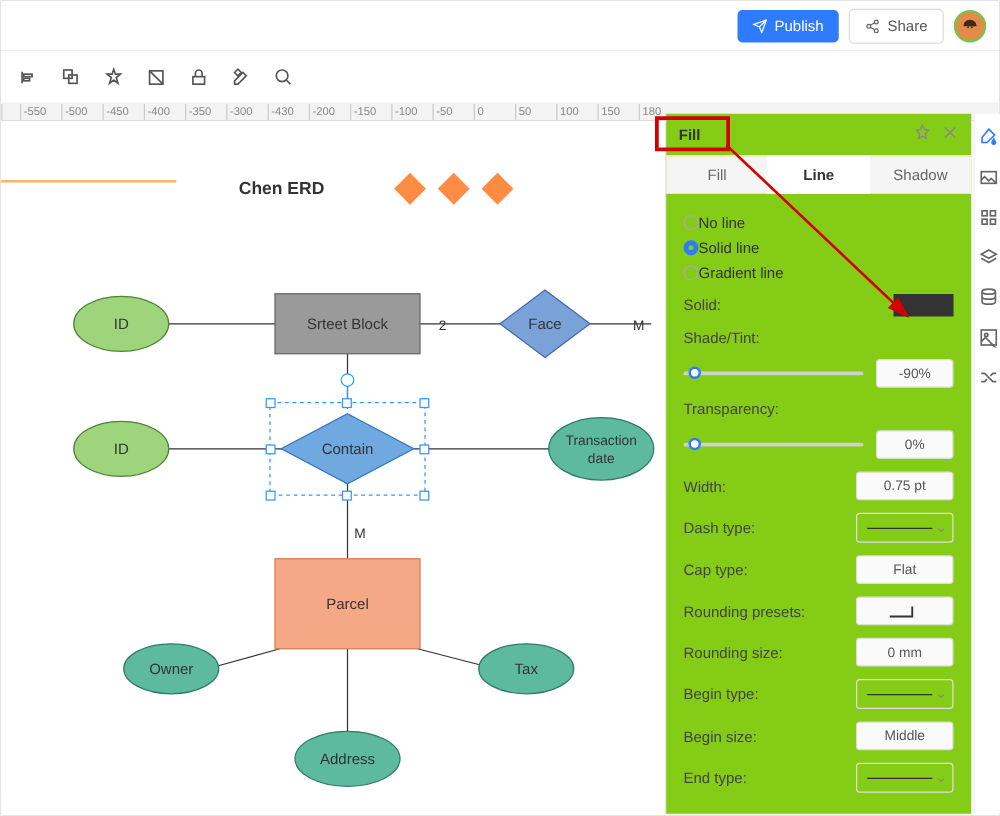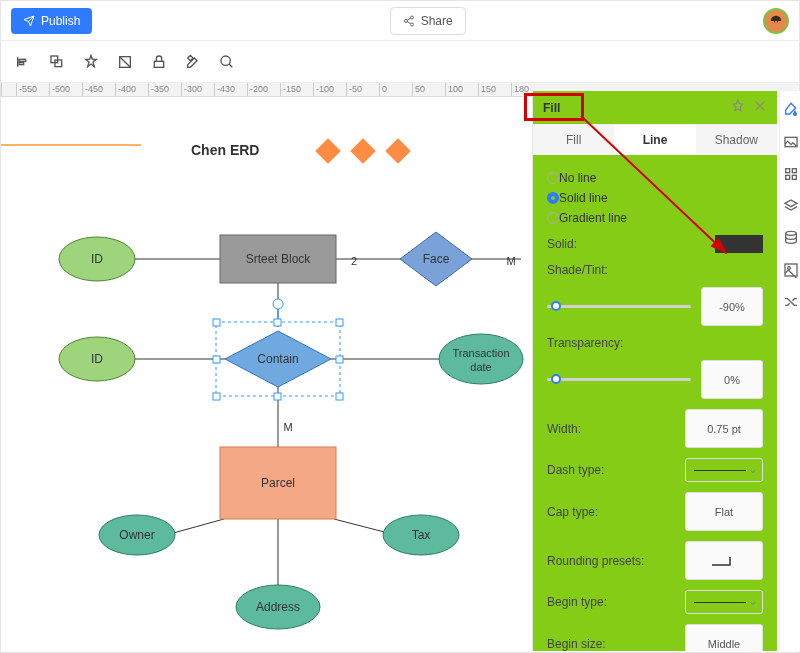--- a/index.html
+++ b/index.html
@@ -1,20 +1,20 @@
 <!DOCTYPE html>
 <html><head>
 <meta charset="utf-8">
 <style>
 html,body{margin:0;padding:0;font-family:Helvetica,Arial,sans-serif;font-size:12px;color:#333;background:#fafafa;overflow:hidden}
 *{box-sizing:border-box}
 .app{width:800px;height:653px;position:relative;background:#fff;border:1px solid #e5e5e5}
 
 
-.topbar{height:40px;display:flex;align-items:center;justify-content:space-between;padding:0 10px;gap:8px;background:#fff;border-bottom:1px solid #eee}
+.topbar{height:40px;display:flex;align-items:center;justify-content:flex-end;padding:0 10px;gap:8px;background:#fff;border-bottom:1px solid #eee}
 .btn{display:flex;align-items:center;gap:6px;border-radius:4px;padding:6px 12px;font-size:12px;cursor:pointer}
 .btn-primary{background:#2e7bff;color:#fff}
 .btn-secondary{background:#fff;border:1px solid #ddd;color:#555}
 .avatar{width:26px;height:26px;border-radius:50%;border:2px solid #7cc247;background:#e38b4a;display:flex;align-items:center;justify-content:center}
 
 
 .toolrow{height:42px;display:flex;align-items:center;gap:14px;padding:0 12px;border-bottom:1px solid #eee;background:#fff}
 .tool-icon{width:20px;height:20px;display:flex;align-items:center;justify-content:center;color:#555;cursor:pointer}
 
 
@@ -40,21 +40,21 @@
 .panel-body{flex:1;overflow-y:auto;padding:10px 14px}
 .radio-row{display:flex;align-items:center;gap:0;margin:6px 0}
 .radio-dot{width:12px;height:12px;border-radius:50%;border:1px solid #aaa;display:inline-block}
 .radio-dot.sel{border:4px solid #2e7bff}
 .prop-row{display:flex;align-items:center;justify-content:space-between;margin:10px 0}
 .prop-label{color:#444}
 .swatch{width:48px;height:18px;background:#333}
 .slider{flex:1;height:14px;margin-right:10px;position:relative}
 .slider::before{content:"";display:block;height:3px;background:#d0d0d0;border-radius:2px;position:relative;top:5px}
 .slider-thumb{position:absolute;left:4px;top:1px;width:10px;height:10px;border-radius:50%;border:2px solid #2e7bff;background:#fff}
-.valbox{width:62px;height:39px;border:1px solid #ddd;border-radius:3px;display:flex;align-items:center;justify-content:center;font-size:11px;color:#555;background:#fafafa}
+.valbox{width:62px;height:23px;border:1px solid #ddd;border-radius:3px;display:flex;align-items:center;justify-content:center;font-size:11px;color:#555;background:#fafafa}
 .valbox.wider{width:78px}
 .dash-box{width:78px;height:24px;border:1px solid #ddd;border-radius:3px;position:relative}
 .dash-box::before{content:"";position:absolute;left:8px;right:16px;top:11px;border-top:1px solid #333}
 .dash-box::after{content:"⌄";position:absolute;right:4px;top:3px;color:#888}
 
 
 .toolcol{position:absolute;top:90px;right:0;width:22px;height:560px;background:#fff;border-left:1px solid #eee;display:flex;flex-direction:column;align-items:center;gap:14px;padding-top:10px}
 .toolcol{right:-2px; z-index:3}
 .panel{right:22px}
 .toolcol .tc{width:18px;height:18px;display:flex;align-items:center;justify-content:center;color:#666;cursor:pointer}
@@ -315,20 +315,24 @@
         </div>
       <div class="prop-row">
           <span class="prop-label">Rounding presets:</span>
           <div class="valbox wider">
             <svg width="28" height="12" viewBox="0 0 28 12">
               <path d="M2 10h18V2" fill="none" stroke="#333" stroke-width="1.5"></path>
             </svg>
           </div>
         </div>
       <div class="prop-row">
+          <span class="prop-label">Rounding size:</span>
+          <div class="valbox wider">0 mm</div>
+        </div>
+      <div class="prop-row">
           <span class="prop-label">Begin type:</span>
           <div class="dash-box"></div>
         </div>
       <div class="prop-row">
           <span class="prop-label">Begin size:</span>
           <div class="valbox wider">Middle</div>
         </div>
       <div class="prop-row">
           <span class="prop-label">End type:</span>
           <div class="dash-box"></div>

